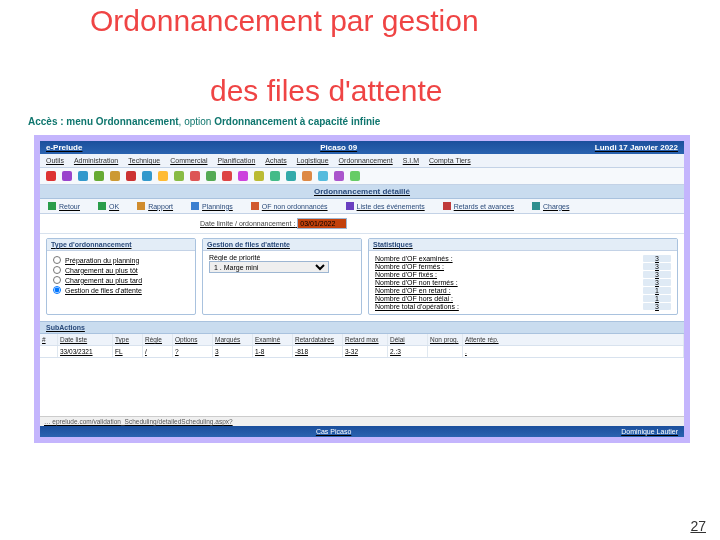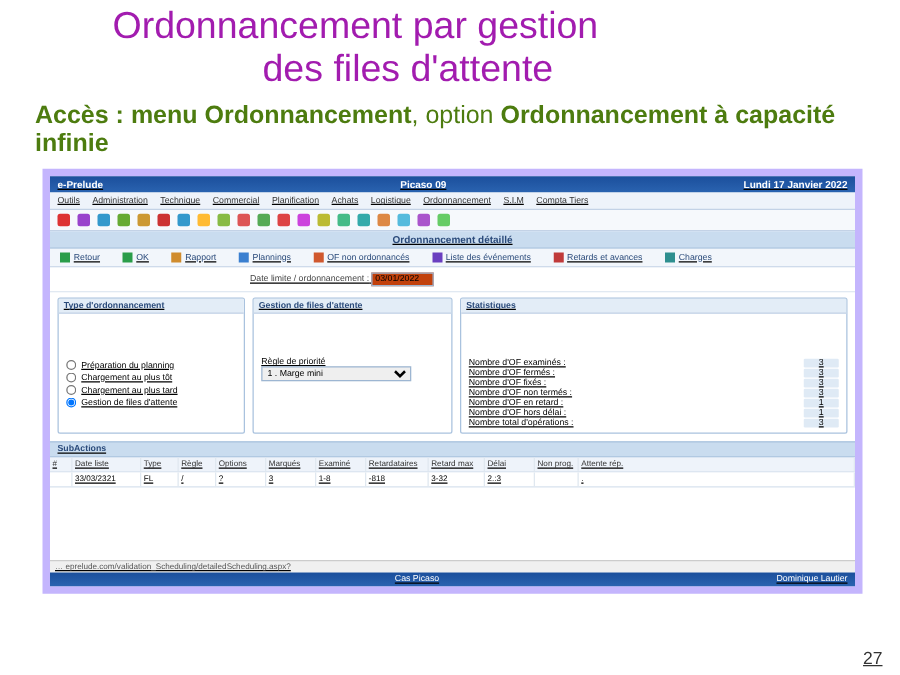--- a/index.html
+++ b/index.html
@@ -5,30 +5,30 @@
   * { box-sizing: border-box; margin: 0; padding: 0; }
   body {
     width: 720px; height: 540px;
     font-family: Arial, sans-serif;
     background: #fff;
     position: relative;
     overflow: hidden;
   }
   .slide-title {
     font-family: "Trebuchet MS", sans-serif;
-    color: #a21caf;
+    color: #ef4444;
     font-size: 30px;
     line-height: 1.15;
     padding: 4px 0 4px 90px;
     font-weight: 400;
   }
-  .slide-title .l2 { padding-left: 120px; display:block;}
+  .slide-title .l2 { padding-left: 120px; display:block;margin-top:35px;}
   .access-line {
-    font-size: 20px;
-    color: #4d7c0f;
+    font-size: 10px;
+    color: #0f766e;
     padding: 4px 0 6px 28px;
   }
   .access-line b { font-weight: bold; }
   .app-window {
     margin: 2px 30px 0 34px;
     border: 6px solid #c4b5fd;
     font-size: 7px;
     background: #fff;
     text-decoration: underline;
   }
@@ -105,21 +105,21 @@
     background: #fff;
     font-size: 7px;
   }
   .panel-title {
     background: #e3edf7;
     color: #2a4a7a;
     font-weight: bold;
     padding: 2px 4px;
     border-bottom: 1px solid #c3d2e6;
   }
-  .panel-body { padding: 3px 6px; margin-top: 32px; }
+  .panel-body { padding: 3px 6px; }
   .p1 { width: 150px; }
   .p2 { width: 160px; }
   .p3 { flex: 1; }
   .radio-row { display:flex; align-items:center; gap:4px; margin:2px 0;}
   .radio-row input { width:8px;height:8px; }
   .p2 select { width: 120px; font-size:7px; height:12px; border:1px solid #9db6d2;}
   .stats-row {
     display:flex; justify-content:space-between;
     margin:1px 0;
   }

